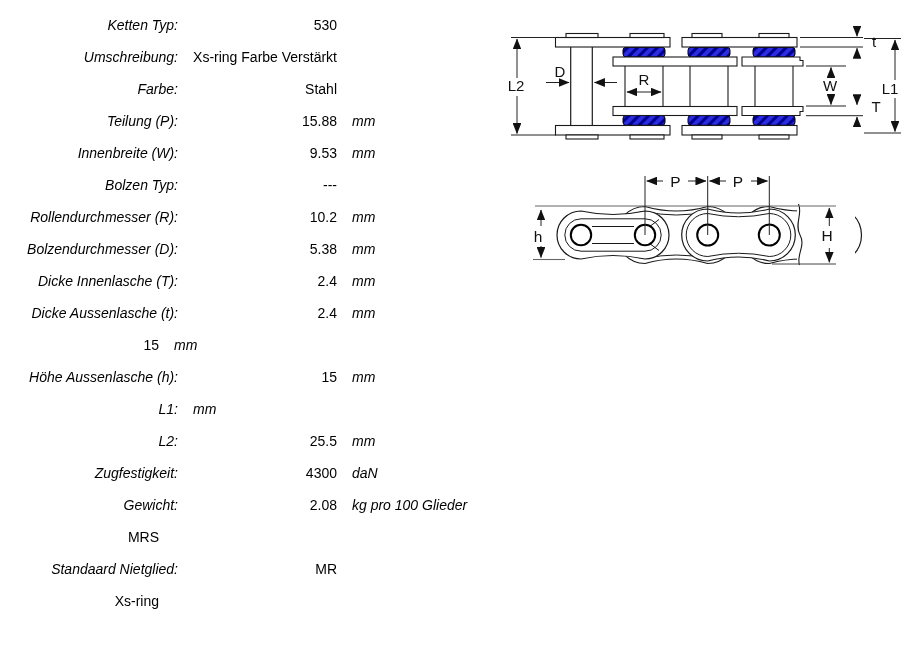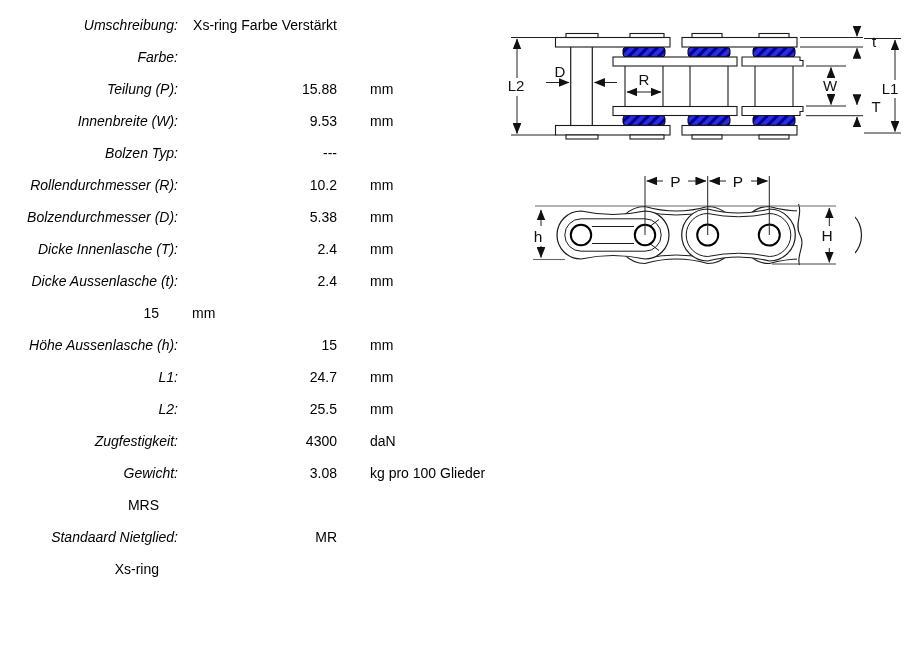--- a/index.html
+++ b/index.html
@@ -2,35 +2,41 @@
 <html><head>
 <meta charset="utf-8">
 <style>
   html,body{margin:0;padding:0;background:#ffffff;}
   body{width:919px;height:664px;position:relative;overflow:hidden;
        font-family:"Liberation Sans",sans-serif;color:#000;}
   #spec-table{position:absolute;left:0;top:9px;width:486px;}
   .row{display:flex;height:32px;line-height:32px;font-size:14px;}
   .lbl{width:178px;text-align:right;font-style:italic;white-space:nowrap;flex:none;}
   .val{width:159px;text-align:right;white-space:nowrap;flex:none;}
-  .unit{margin-left:33px;white-space:nowrap;flex:none;}
+  .unit{margin-left:15px;font-style:italic;white-space:nowrap;flex:none;}
   #diagram-svg{position:absolute;left:0;top:0;}
   text{font-family:"Liberation Sans",sans-serif;fill:#111;}
 </style>
 </head>
 <body>
 
 <div id="spec-table">
     <div class="row">
+    <div class="lbl">Ketten Typ:</div>
+    <div class="val">530</div>
+    <div class="unit"></div>
+  </div>
+    <div class="row">
     <div class="lbl">Umschreibung:</div>
     <div class="val">Xs-ring Farbe Verstärkt</div>
     <div class="unit"></div>
   </div>
     <div class="row">
     <div class="lbl">Farbe:</div>
+    <div class="val">Stahl</div>
     <div class="unit"></div>
   </div>
     <div class="row">
     <div class="lbl">Teilung (P):</div>
     <div class="val">15.88</div>
     <div class="unit">mm</div>
   </div>
     <div class="row">
     <div class="lbl">Innenbreite (W):</div>
     <div class="val">9.53</div>
@@ -65,36 +71,35 @@
     <div class="val">15</div>
     <div class="unit">mm</div>
   </div>
     <div class="row">
     <div class="lbl">Höhe Aussenlasche (h):</div>
     <div class="val">15</div>
     <div class="unit">mm</div>
   </div>
     <div class="row">
     <div class="lbl">L1:</div>
-    <div class="val">24.7</div>
     <div class="unit">mm</div>
   </div>
     <div class="row">
     <div class="lbl">L2:</div>
     <div class="val">25.5</div>
     <div class="unit">mm</div>
   </div>
     <div class="row">
     <div class="lbl">Zugfestigkeit:</div>
     <div class="val">4300</div>
     <div class="unit">daN</div>
   </div>
     <div class="row">
     <div class="lbl">Gewicht:</div>
-    <div class="val">3.08</div>
+    <div class="val">2.08</div>
     <div class="unit">kg pro 100 Glieder</div>
   </div>
     <div class="row">
     <div class="val">MRS</div>
     <div class="unit"></div>
   </div>
     <div class="row">
     <div class="lbl">Standaard Nietglied:</div>
     <div class="val">MR</div>
     <div class="unit"></div>

